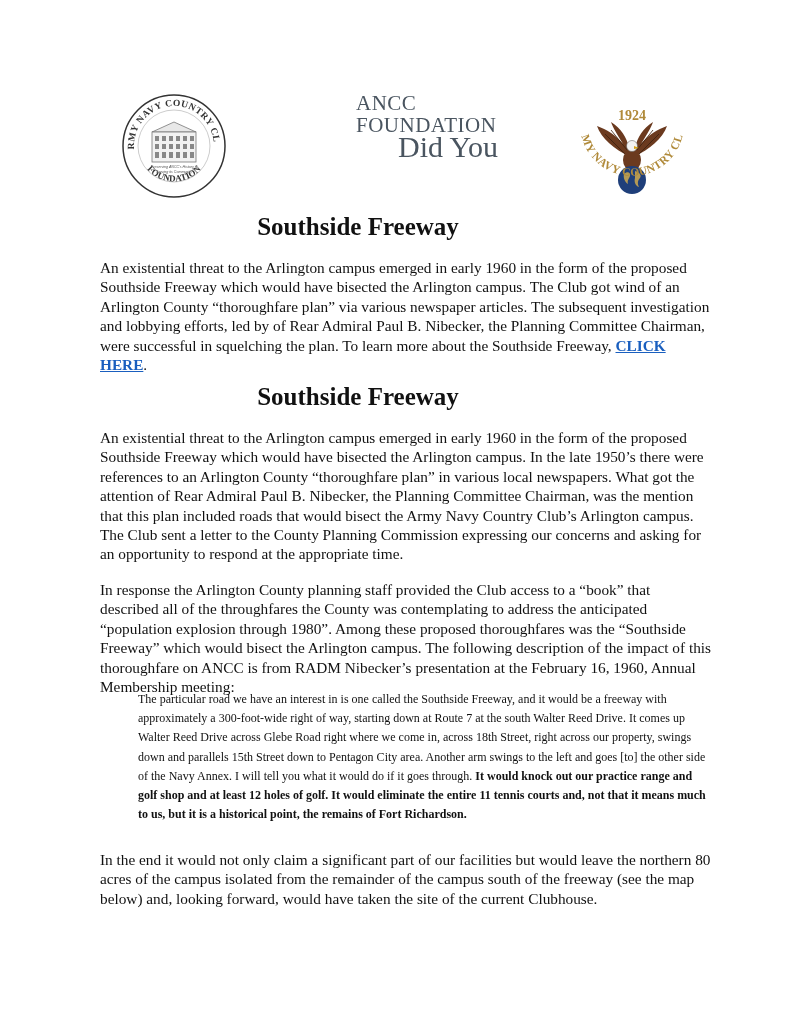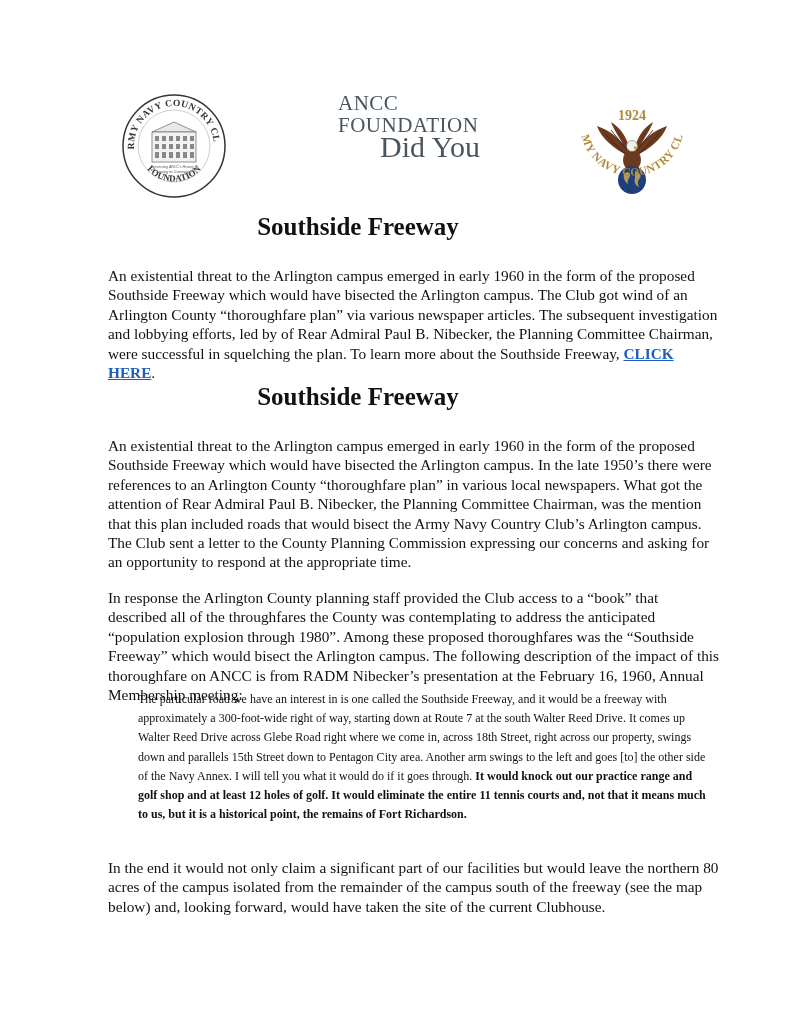--- a/index.html
+++ b/index.html
@@ -8,21 +8,21 @@
       font-family: "Liberation Serif", "DejaVu Serif", serif;
       color: #111111;
     }
     .header {
       position: absolute; top: 88px; left: 0; width: 791px; height: 110px;
     }
     .logo-left {
       position: absolute; left: 120px; top: 4px; width: 108px; height: 108px;
     }
     .logo-center {
-      position: absolute; left: 338px; top: 4px; width: 160px; text-align: left;
+      position: absolute; left: 356px; top: 4px; width: 160px; text-align: left;
       color: #4a5560;
     }
     .logo-center .l1, .logo-center .l2 {
       font-family: "Liberation Serif", serif; font-size: 21px; letter-spacing: 0.5px;
       line-height: 22px; font-weight: normal;
     }
     .logo-center .l3 {
       font-family: "Liberation Serif", serif; font-size: 30px; line-height: 22px;
       padding-left: 42px;
     }
@@ -32,21 +32,21 @@
     }
     .logo-right {
       position: absolute; left: 567px; top: 16px; width: 130px; height: 110px;
     }
     h1 {
       position: absolute; left: 0; width: 716px; margin: 0; text-align: center;
       font-family: "Liberation Serif", serif; font-weight: bold; font-size: 25px;
       line-height: 30px;
     }
     .para {
-      position: absolute; left: 92px; width: 612px; margin: 16px;
+      position: absolute; left: 92px; width: 612px; margin: 8px;
       font-family: "Liberation Serif", serif; font-size: 15.3px; line-height: 19.4px;
     }
     .quote {
       position: absolute; left: 138px; width: 570px; margin: 0;
       font-family: "Liberation Serif", serif; font-size: 12px; line-height: 19.2px;
     }
     .link { color: #1a5fbf; font-weight: bold; text-decoration: underline; }
     b { font-weight: bold; }
   </style>
 </head>

